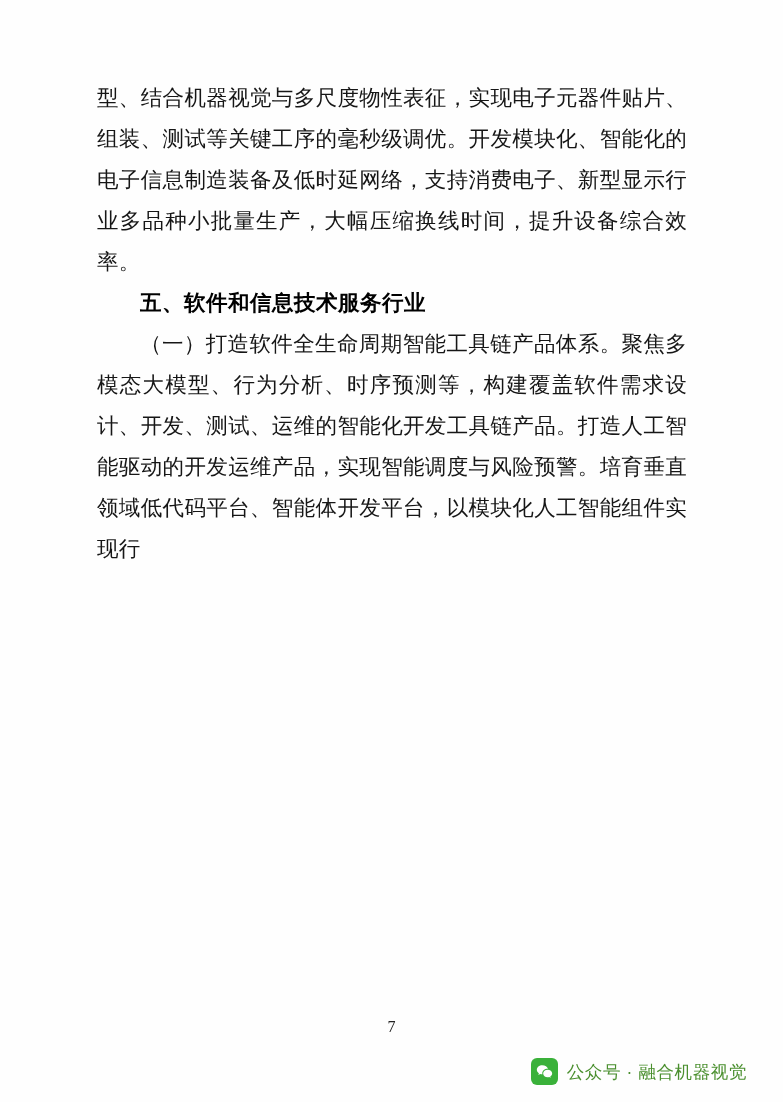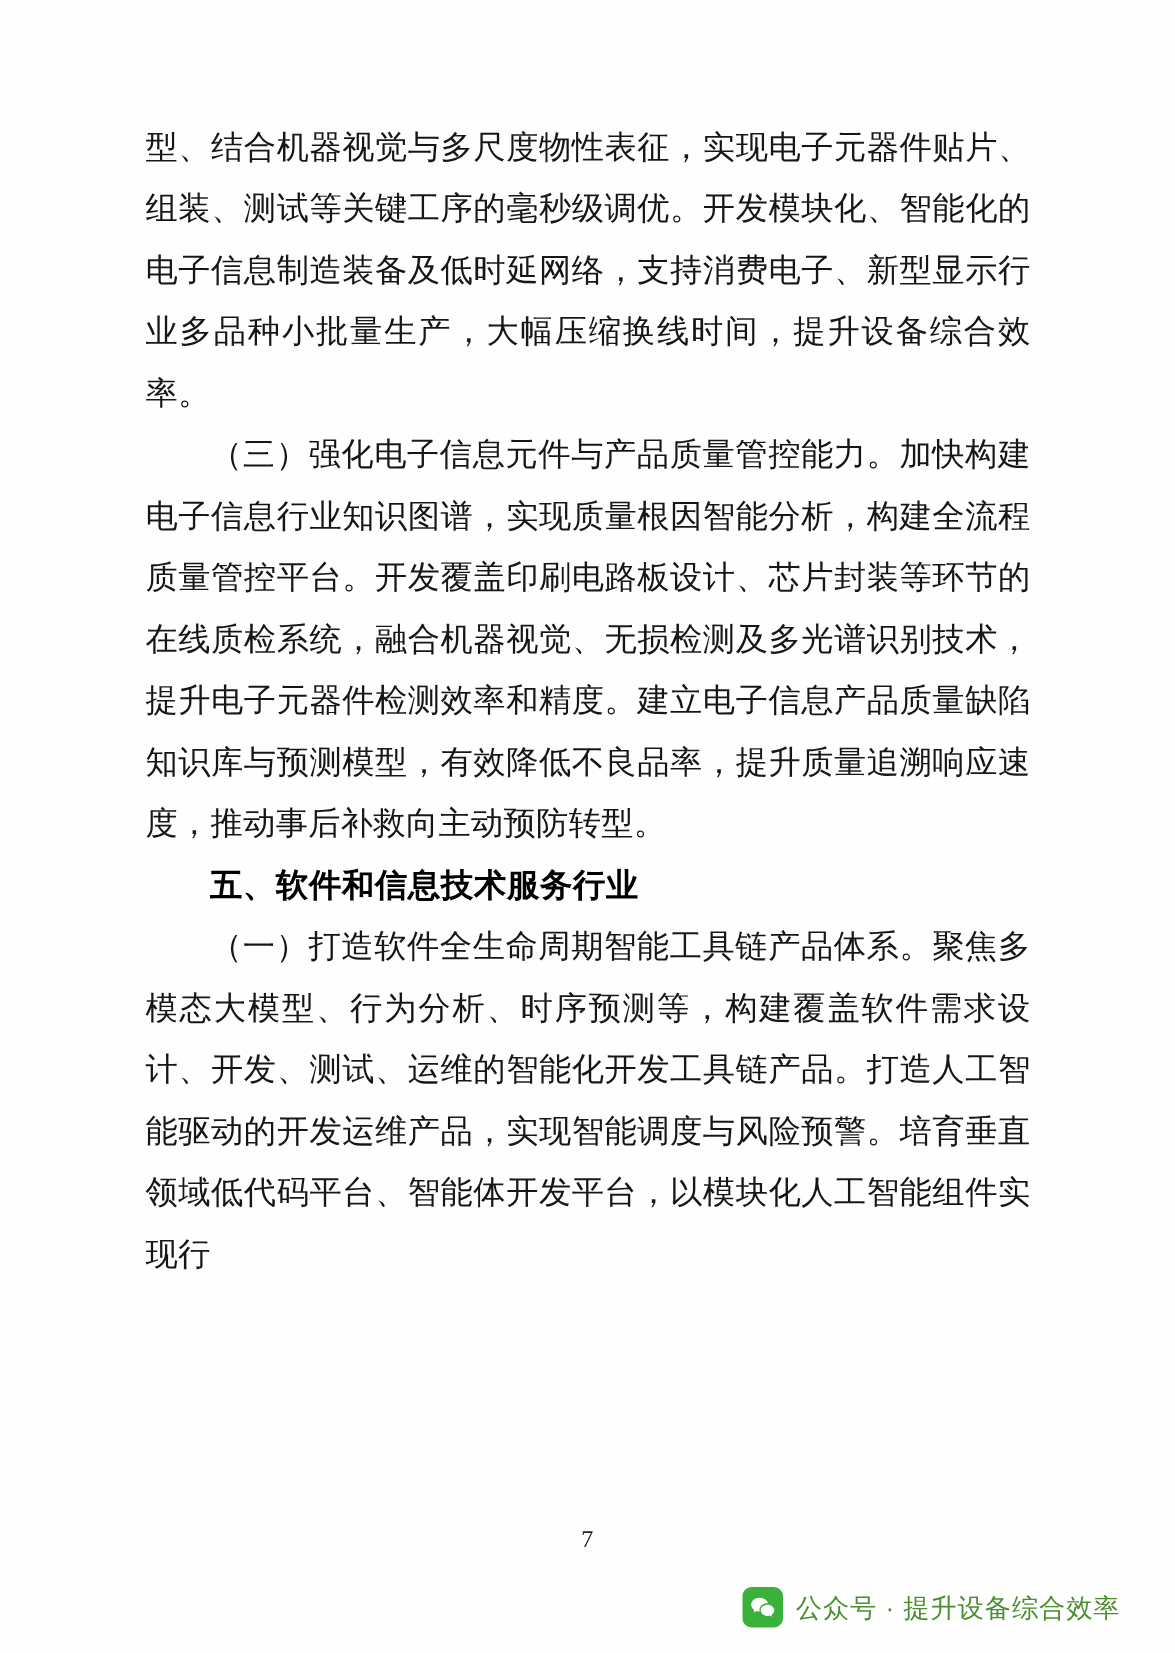--- a/index.html
+++ b/index.html
@@ -88,30 +88,29 @@
     white-space: nowrap;
   }
 </style>
 </head>
 <body>
 
 <div class="page">
 
   <div class="content">
     <p class="para">型、结合机器视觉与多尺度物性表征，实现电子元器件贴片、组装、测试等关键工序的毫秒级调优。开发模块化、智能化的电子信息制造装备及低时延网络，支持消费电子、新型显示行业多品种小批量生产，大幅压缩换线时间，提升设备综合效率。</p>
-    <p class="para indent">（三）强化电子信息元件与产品质量管控能力。加快构建电子信息行业知识图谱，实现质量根因智能分析，构建全流程质量管控平台。开发覆盖印刷电路板设计、芯片封装等环节的在线质检系统，融合机器视觉、无损检测及多光谱识别技术，提升电子元器件检测效率和精度。建立电子信息产品质量缺陷知识库与预测模型，有效降低不良品率，提升质量追溯响应速度，推动事后补救向主动预防转型。</p>
     <h2 class="section-heading">五、软件和信息技术服务行业</h2>
     <p class="para indent">（一）打造软件全生命周期智能工具链产品体系。聚焦多模态大模型、行为分析、时序预测等，构建覆盖软件需求设计、开发、测试、运维的智能化开发工具链产品。打造人工智能驱动的开发运维产品，实现智能调度与风险预警。培育垂直领域低代码平台、智能体开发平台，以模块化人工智能组件实现行</p>
   </div>
 
   <div class="page-number">7</div>
 
   <div class="footer-watermark">
     <span class="wm-icon">
       <svg width="19" height="19" viewBox="0 0 24 24" aria-hidden="true">
         <path d="M9.2 4C5.4 4 2.3 6.6 2.3 9.8c0 1.8 1 3.4 2.6 4.5l-.7 2.1 2.4-1.2c.7.2 1.5.3 2.3.3h.5c-.1-.4-.2-.9-.2-1.3 0-3.1 3-5.6 6.7-5.6h.5C15.8 5.9 12.8 4 9.2 4z" fill="#ffffff"></path>
         <path d="M21.7 14.6c0-2.6-2.6-4.7-5.7-4.7s-5.7 2.1-5.7 4.7 2.6 4.7 5.7 4.7c.7 0 1.3-.1 1.9-.3l2 1-.6-1.7c1.5-.9 2.4-2.2 2.4-3.7z" fill="#ffffff"></path>
       </svg>
     </span>
-    <span class="wm-text">公众号 · 提升设备综合效率</span>
+    <span class="wm-text">公众号 · 融合机器视觉</span>
   </div>
 
 </div>
 
 </body></html>

